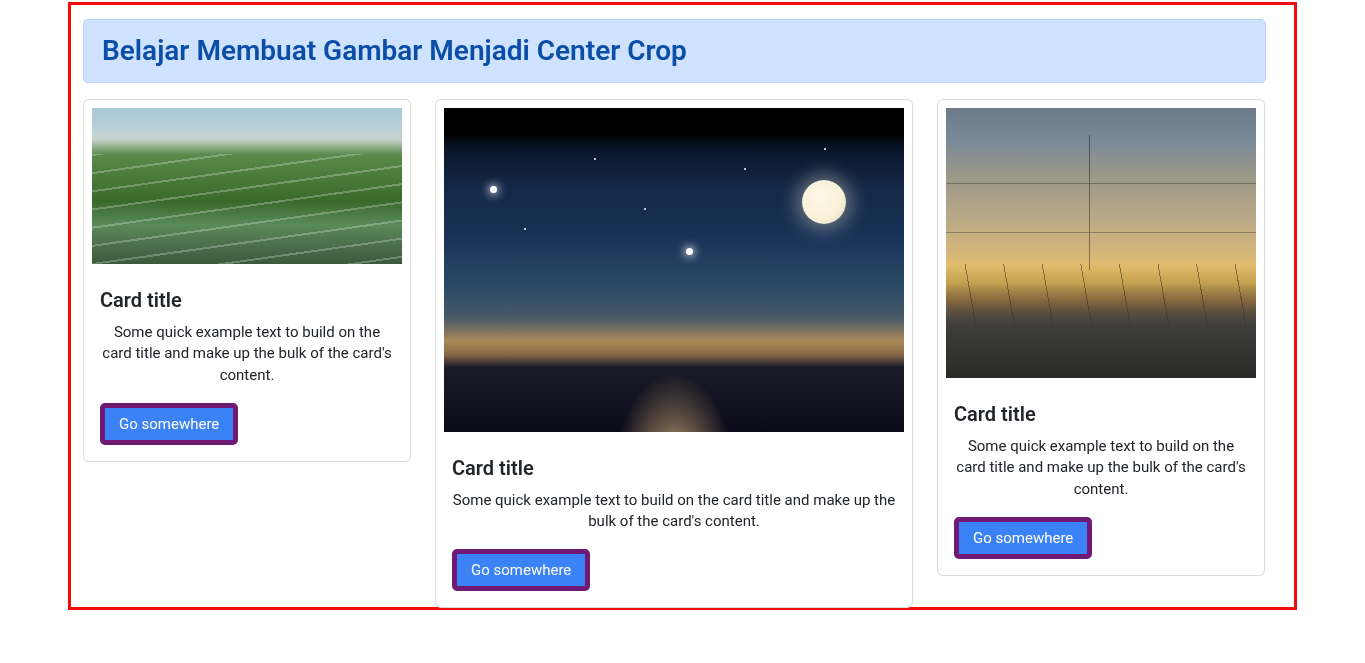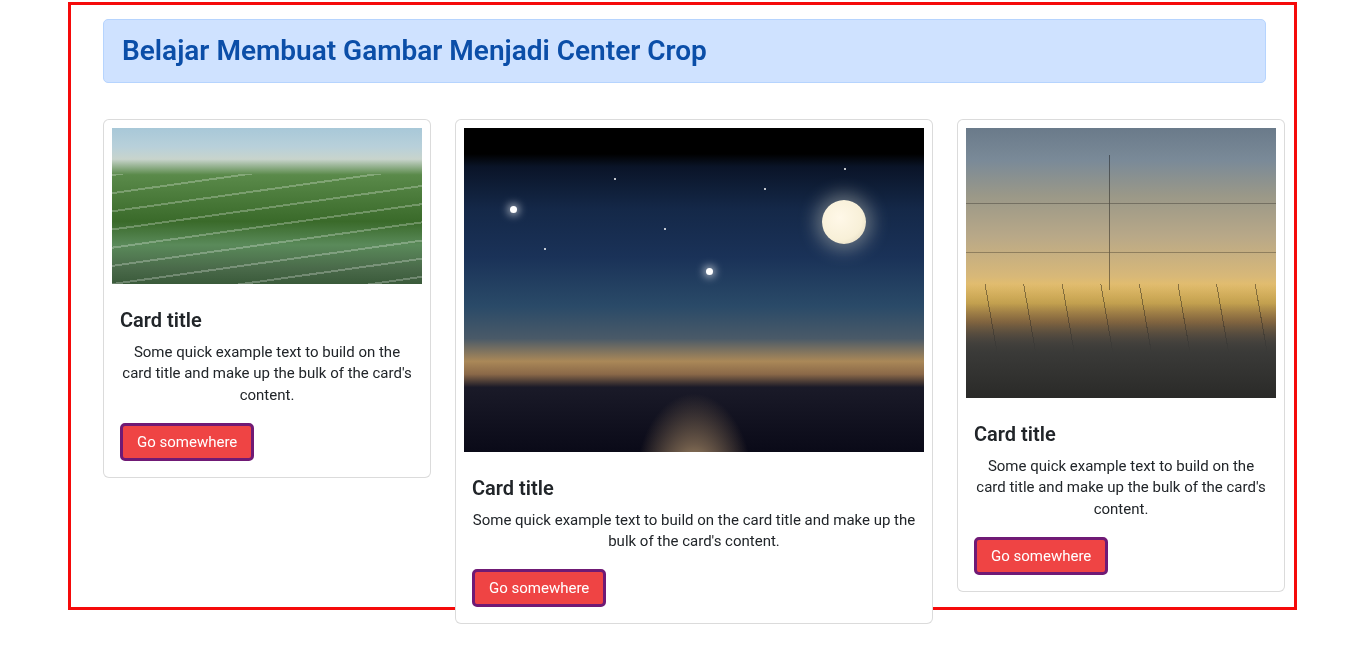--- a/index.html
+++ b/index.html
@@ -10,21 +10,21 @@
     body {
       font-family: -apple-system, BlinkMacSystemFont, "Segoe UI", Roboto, "Helvetica Neue", Arial, sans-serif;
       background: #fff;
       width: 1365px;
       height: 663px;
       overflow: hidden;
     }
     .outer-frame {
       margin: 2px 68px 2px 68px;
       border: 3px solid #f50a0a;
-      padding: 14px 28px 28px 32px;
+      padding: 14px 28px 28px 12px;
       height: 608px;
     }
     .alert {
       background: #cfe2ff;
       border: 1px solid #b6d4fe;
       color: #084298;
       border-radius: 5px;
       padding: 14px 18px;
       margin-bottom: 16px;
     }
@@ -38,21 +38,20 @@
       display: flex;
       gap: 24px;
       align-items: flex-start;
     }
     .card {
       border: 1px solid rgba(0,0,0,0.14);
       border-radius: 6px;
       background: #fff;
       overflow: hidden;
       flex: 0 0 auto;
-      margin-top: 20px;
     }
     .card-1 {
       width: 328px;
     }
     .card-2 {
       width: 478px;
     }
     .card-3 {
       width: 328px;
     }
@@ -72,23 +71,23 @@
     }
     .card-text {
       font-size: 15px;
       color: #212529;
       margin-bottom: 16px;
       line-height: 1.45;
       text-align: center;
     }
     .btn-primary {
       display: inline-block;
-      background: #ef4444;
+      background: #3b82f6;
       color: #fff;
-      border: 3px solid #701a75;
+      border: 5px solid #701a75;
       padding: 7px 14px;
       font-size: 15px;
       border-radius: 5px;
       cursor: pointer;
       text-decoration: none;
     }
     
     .img1 {
       height: 156px;
       background:

